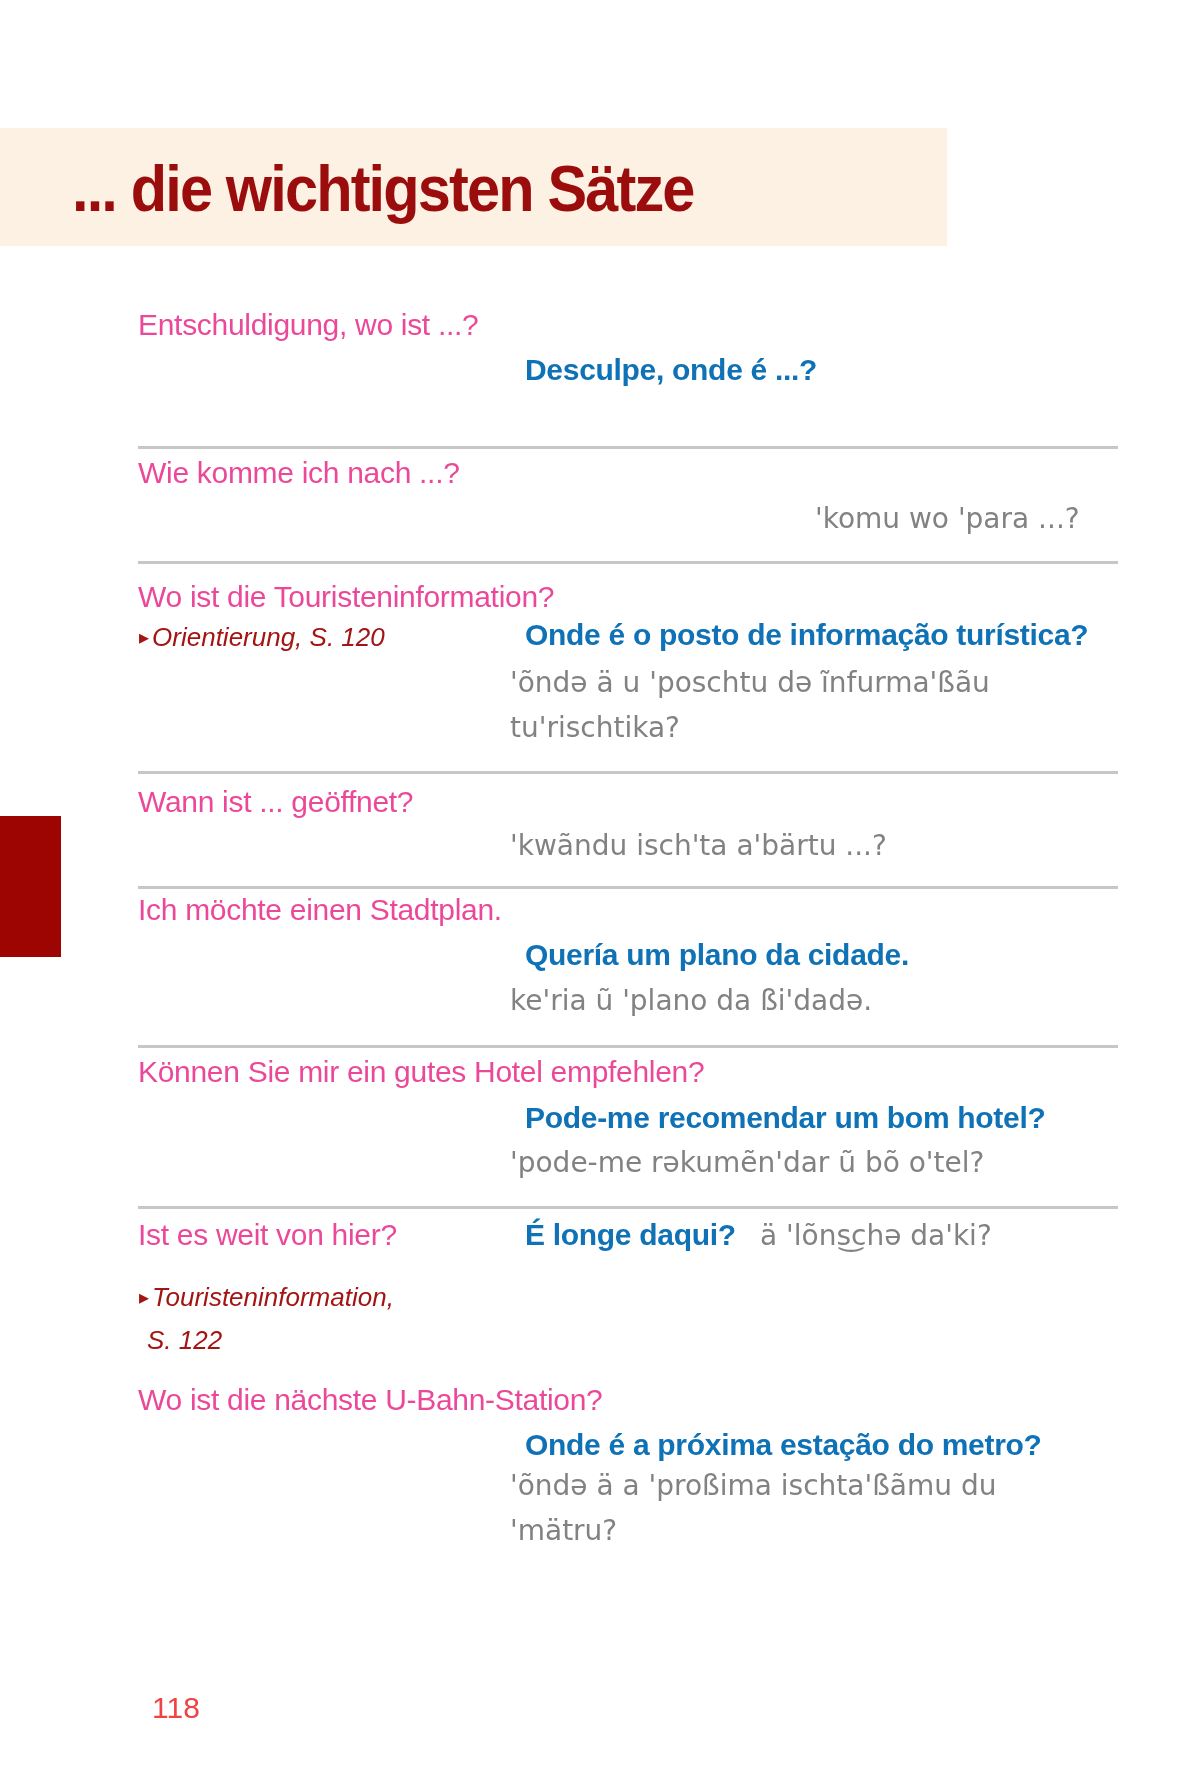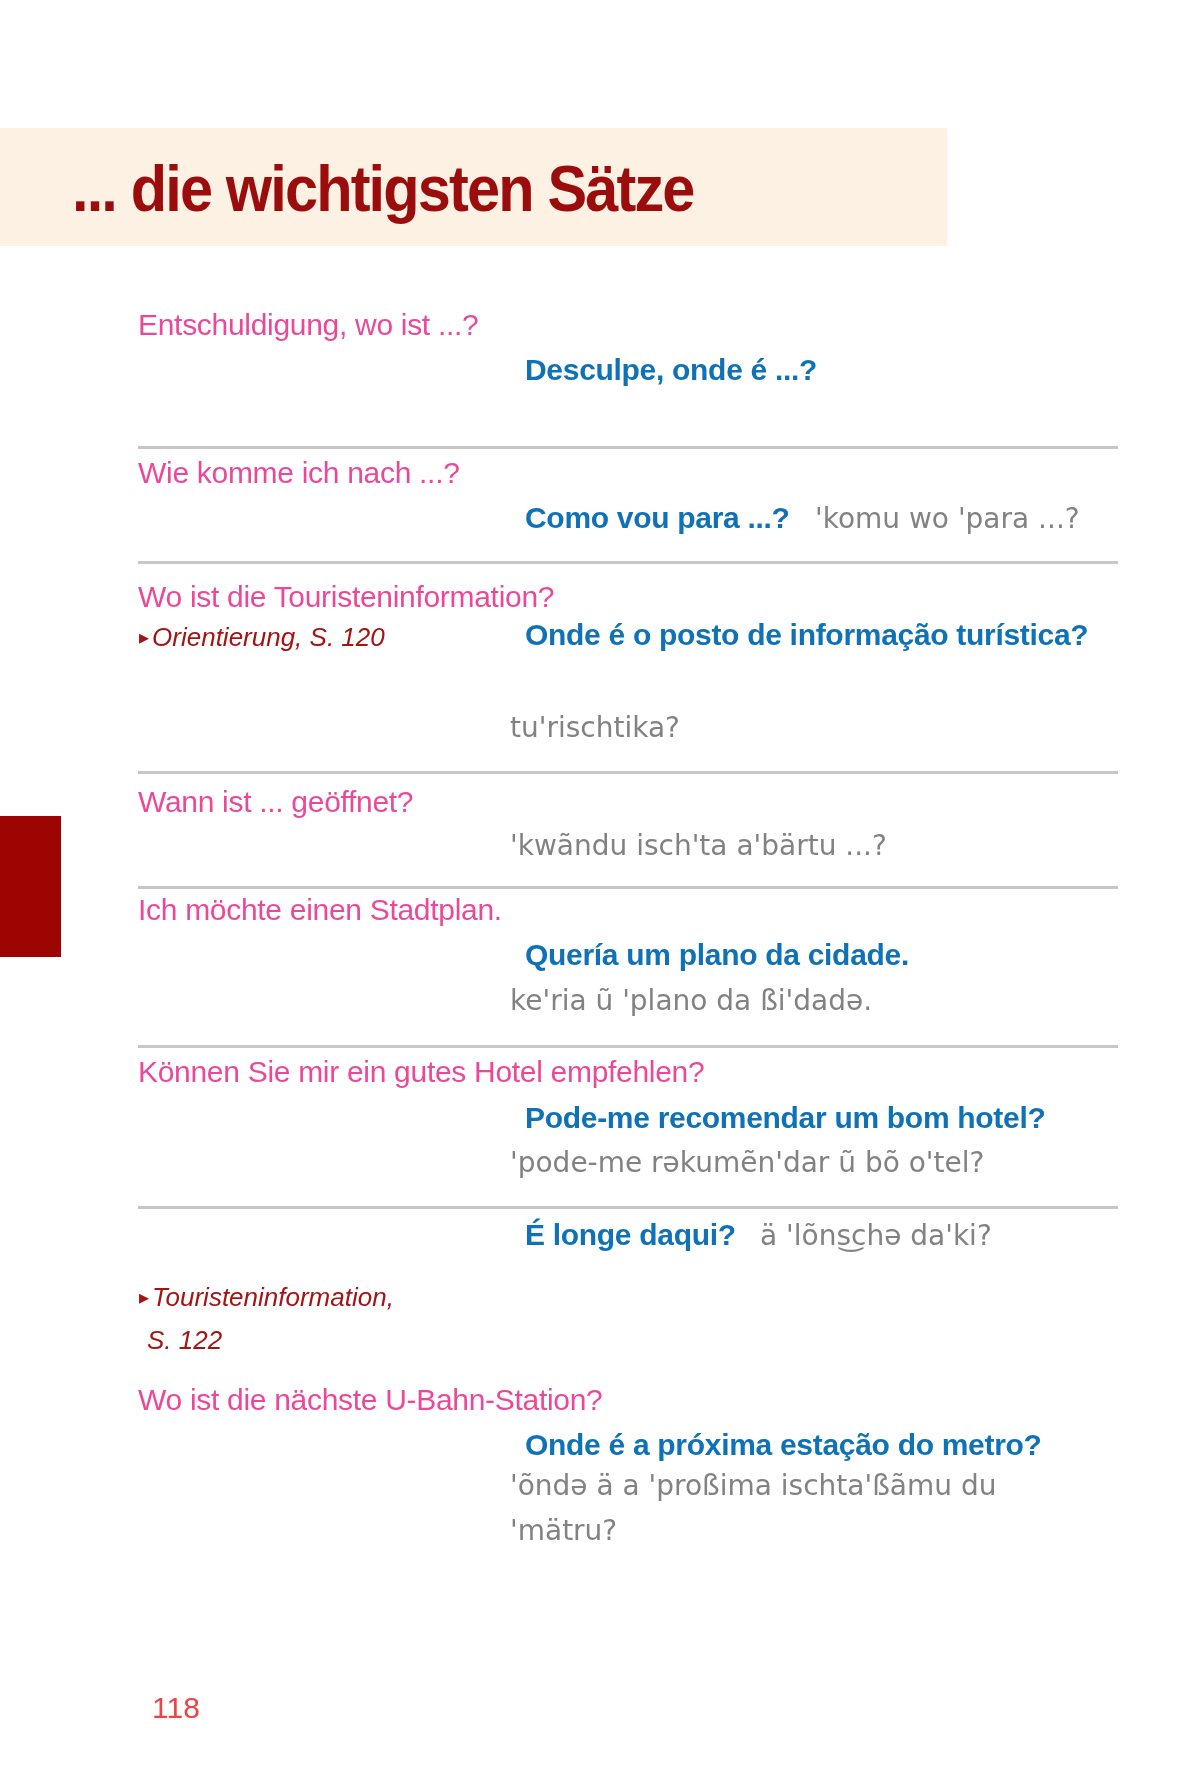--- a/index.html
+++ b/index.html
@@ -65,46 +65,47 @@
   <div class="banner"></div>
   <h1 class="title">... die wichtigsten Sätze</h1>
 
   <div class="redblock"></div>
 
   <div class="g" style="top:308px">Entschuldigung, wo ist ...?</div>
   <div class="pt" style="top:353px">Desculpe, onde é ...?</div>
   <div class="divider" style="top:446px"></div>
 
   <div class="g" style="top:456px">Wie komme ich nach ...?</div>
-  <div class="pt" style="top:501px">Como vou para ...?</div>
   <div class="ph" style="top:502px;left:815px">'komu wo 'para ...?</div>
   <div class="divider" style="top:561px"></div>
 
   <div class="g" style="top:580px">Wo ist die Touristeninformation?</div>
   <div class="cross" style="top:622px">
     <span class="arrow">▸</span><span>Orientierung, S. 120</span>
   </div>
   <div class="pt" style="top:618px">Onde é o posto de informação turística?</div>
+  <div class="ph" style="top:666px">'õndə ä u 'poschtu də ĩnfurma'ßãu</div>
   <div class="ph" style="top:711px">tu'rischtika?</div>
   <div class="divider" style="top:771px"></div>
 
   <div class="g" style="top:785px">Wann ist ... geöffnet?</div>
   <div class="ph" style="top:829px">'kwãndu isch'ta a'bärtu ...?</div>
   <div class="divider" style="top:886px"></div>
 
   <div class="g" style="top:893px">Ich möchte einen Stadtplan.</div>
   <div class="pt" style="top:938px">Quería um plano da cidade.</div>
   <div class="ph" style="top:984px">ke'ria ũ 'plano da ßi'dadə.</div>
   <div class="divider" style="top:1045px"></div>
 
   <div class="g" style="top:1055px">Können Sie mir ein gutes Hotel empfehlen?</div>
   <div class="pt" style="top:1101px">Pode-me recomendar um bom hotel?</div>
   <div class="ph" style="top:1146px">'pode-me rəkumẽn'dar ũ bõ o'tel?</div>
   <div class="divider" style="top:1206px"></div>
 
+  <div class="g" style="top:1218px">Ist es weit von hier?</div>
   <div class="pt" style="top:1218px">É longe daqui?</div>
   <div class="ph" style="top:1219px;left:760px">ä 'lõns͜chə da'ki?</div>
   <div class="cross" style="top:1282px">
     <span class="arrow">▸</span><span>Touristeninformation,</span>
   </div>
   <div class="cross" style="top:1325px;left:147px">S. 122</div>
 
   <div class="g" style="top:1383px">Wo ist die nächste U-Bahn-Station?</div>
   <div class="pt" style="top:1428px">Onde é a próxima estação do metro?</div>
   <div class="ph" style="top:1469px">'õndə ä a 'proßima ischta'ßãmu du</div>

